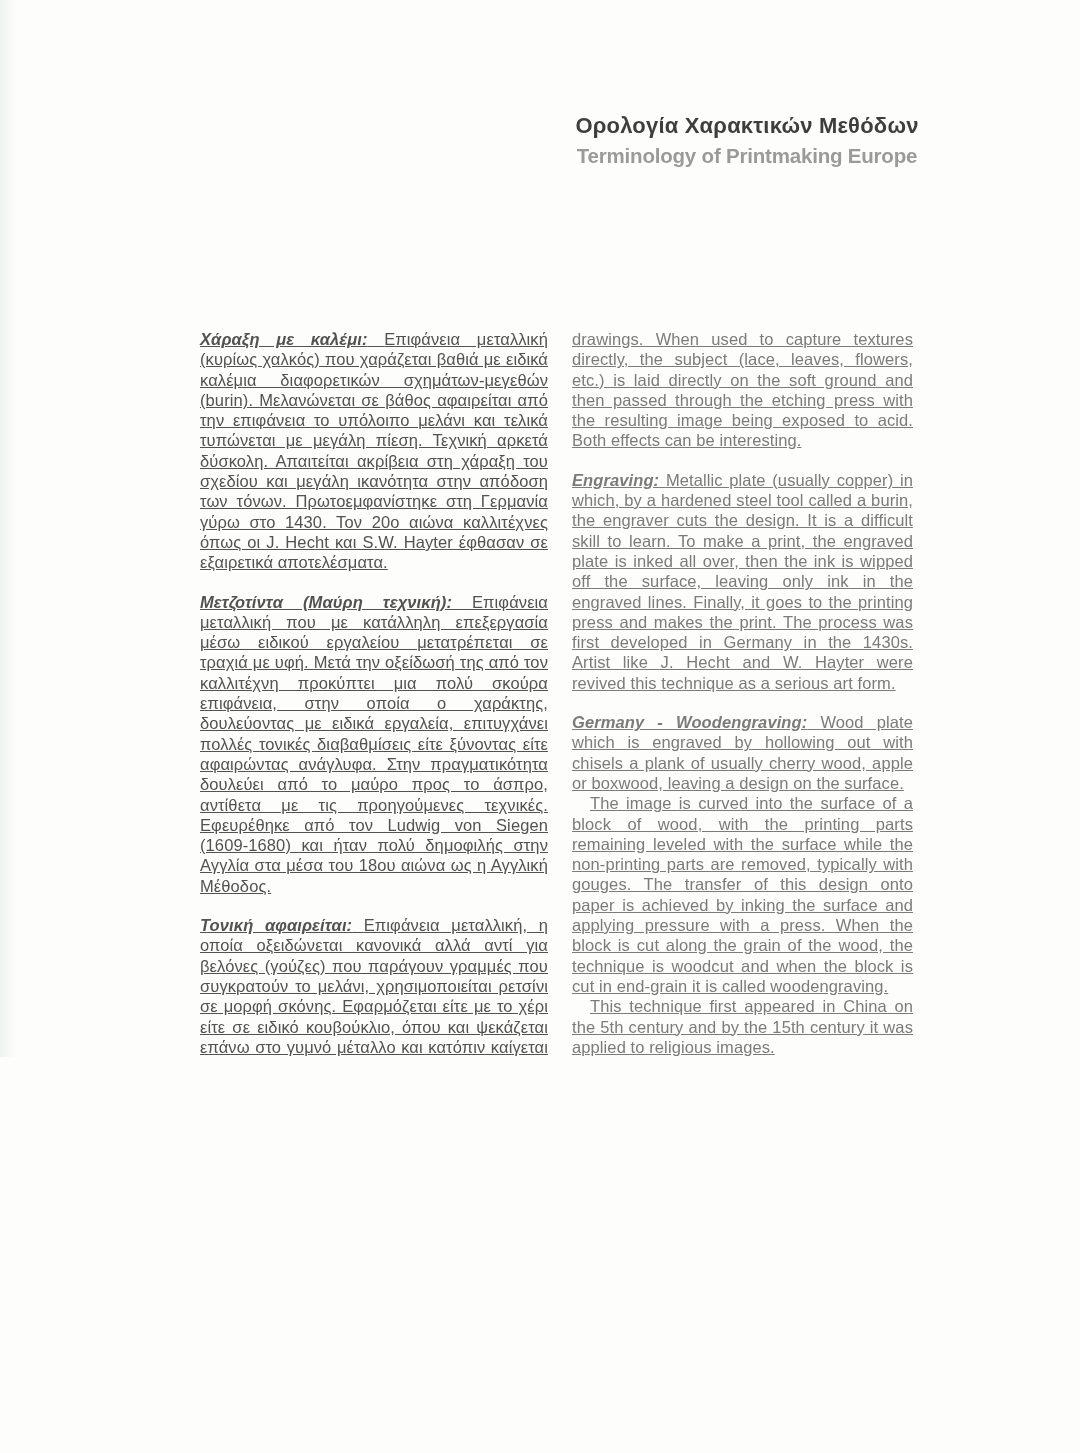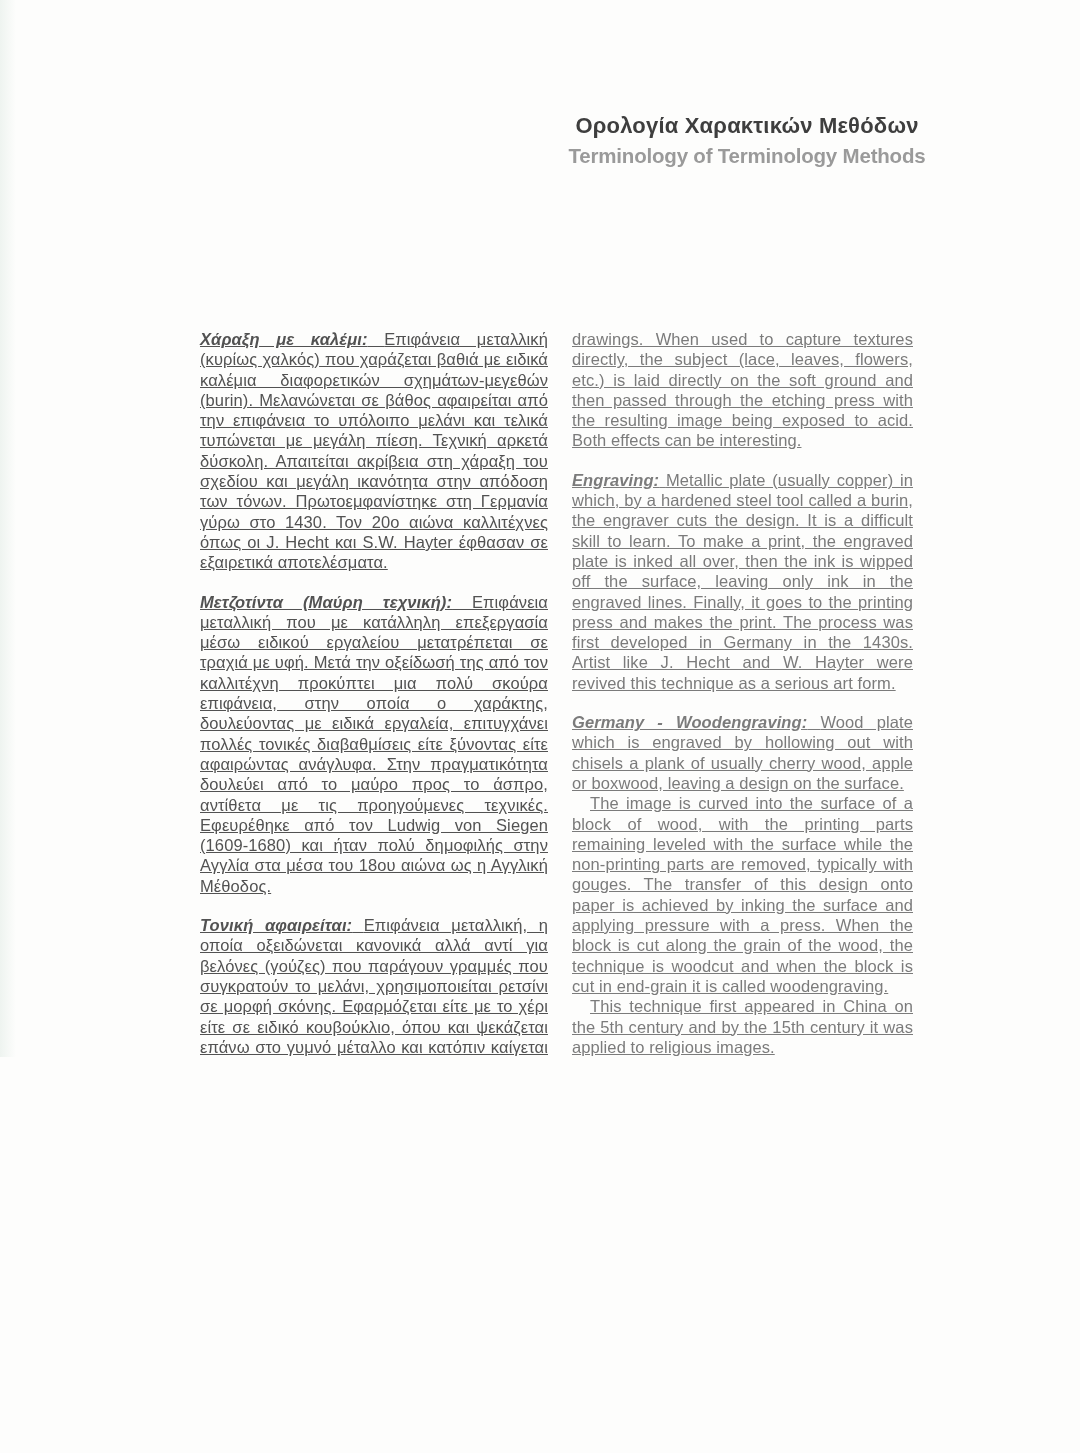--- a/index.html
+++ b/index.html
@@ -88,21 +88,21 @@
 </style>
 </head>
 <body>
 
 <div class="page">
 
   <div class="scan-edge"></div>
 
   <header class="title-block">
     <h1 class="title-el">Ορολογία Χαρακτικών Μεθόδων</h1>
-    <h2 class="title-en">Terminology of Terminology Methods</h2>
+    <h2 class="title-en">Terminology of Printmaking Europe</h2>
   </header>
 
   <section class="col col-left">
     <p>
       <span class="lead">Χάραξη με καλέμι:</span>
       <span>Επιφάνεια μεταλλική (κυρίως χαλκός) που χαράζεται βαθιά με ειδικά καλέμια διαφορετικών σχημάτων-μεγεθών (burin). Μελανώνεται σε βάθος αφαιρείται από την επιφάνεια το υπόλοιπο μελάνι και τελικά τυπώνεται με μεγάλη πίεση. Τεχνική αρκετά δύσκολη. Απαιτείται ακρίβεια στη χάραξη του σχεδίου και μεγάλη ικανότητα στην απόδοση των τόνων. Πρωτοεμφανίστηκε στη Γερμανία γύρω στο 1430. Τον 20ο αιώνα καλλιτέχνες όπως οι J. Hecht και S.W. Hayter έφθασαν σε εξαιρετικά αποτελέσματα.</span>
     </p>
     <p>
       <span class="lead">Μετζοτίντα (Μαύρη τεχνική):</span>
       <span>Επιφάνεια μεταλλική που με κατάλληλη επεξεργασία μέσω ειδικού εργαλείου μετατρέπεται σε τραχιά με υφή. Μετά την οξείδωσή της από τον καλλιτέχνη προκύπτει μια πολύ σκούρα επιφάνεια, στην οποία ο χαράκτης, δουλεύοντας με ειδικά εργαλεία, επιτυγχάνει πολλές τονικές διαβαθμίσεις είτε ξύνοντας είτε αφαιρώντας ανάγλυφα. Στην πραγματικότητα δουλεύει από το μαύρο προς το άσπρο, αντίθετα με τις προηγούμενες τεχνικές. Εφευρέθηκε από τον Ludwig von Siegen (1609-1680) και ήταν πολύ δημοφιλής στην Αγγλία στα μέσα του 18ου αιώνα ως η Αγγλική Μέθοδος.</span>

